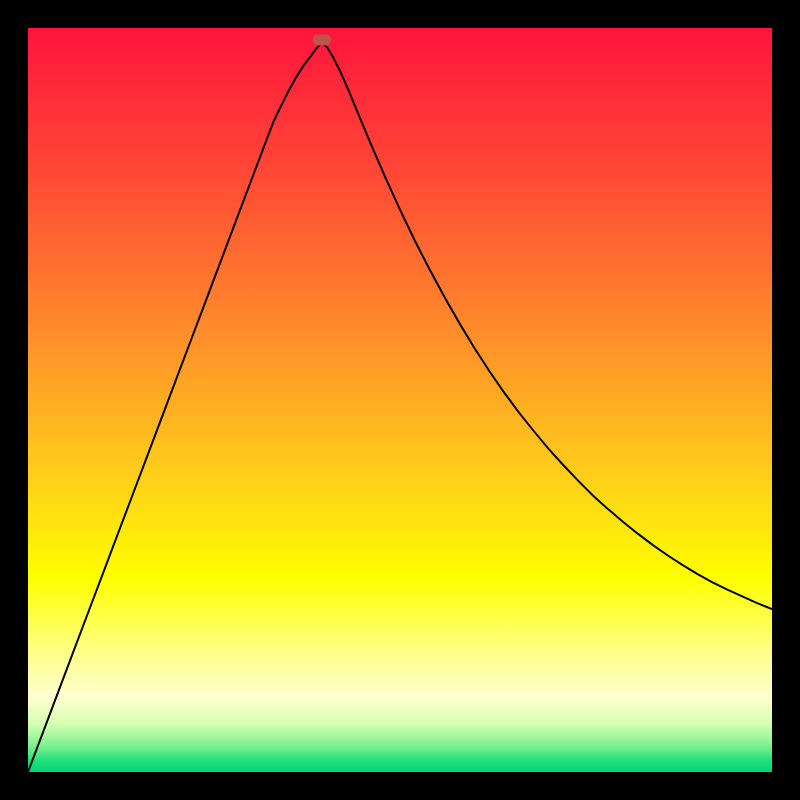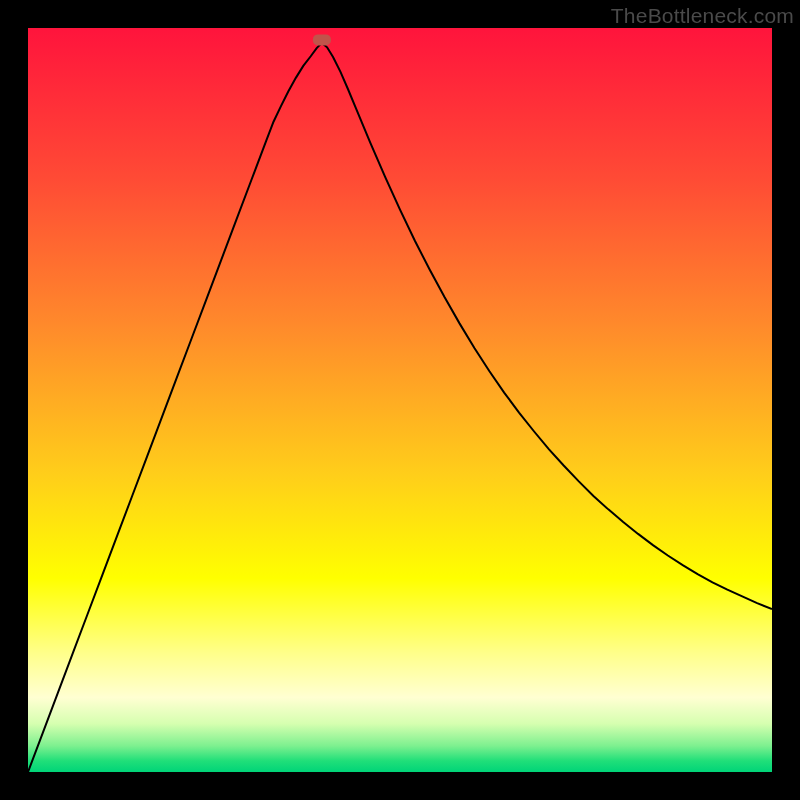--- a/index.html
+++ b/index.html
@@ -37,21 +37,20 @@
     letter-spacing: 0.2px;
     z-index: 5;
   }
   svg { display: block; }
 </style>
 </head>
 <body>
 
 <div class="frame">
 
-  <div class="watermark">TheBottleneck.com</div>
 
   <div class="plot-area">
     <svg id="chart-svg" width="744" height="744" viewBox="0 0 744 744" preserveAspectRatio="none">
       <defs>
         <linearGradient id="bg-grad" x1="0" y1="0" x2="0" y2="1">
             <stop offset="0%" stop-color="#ff143c"></stop>
             <stop offset="20%" stop-color="#ff4a35"></stop>
             <stop offset="40%" stop-color="#ff8a2b"></stop>
             <stop offset="60%" stop-color="#ffce1a"></stop>
             <stop offset="74%" stop-color="#ffff00"></stop>

